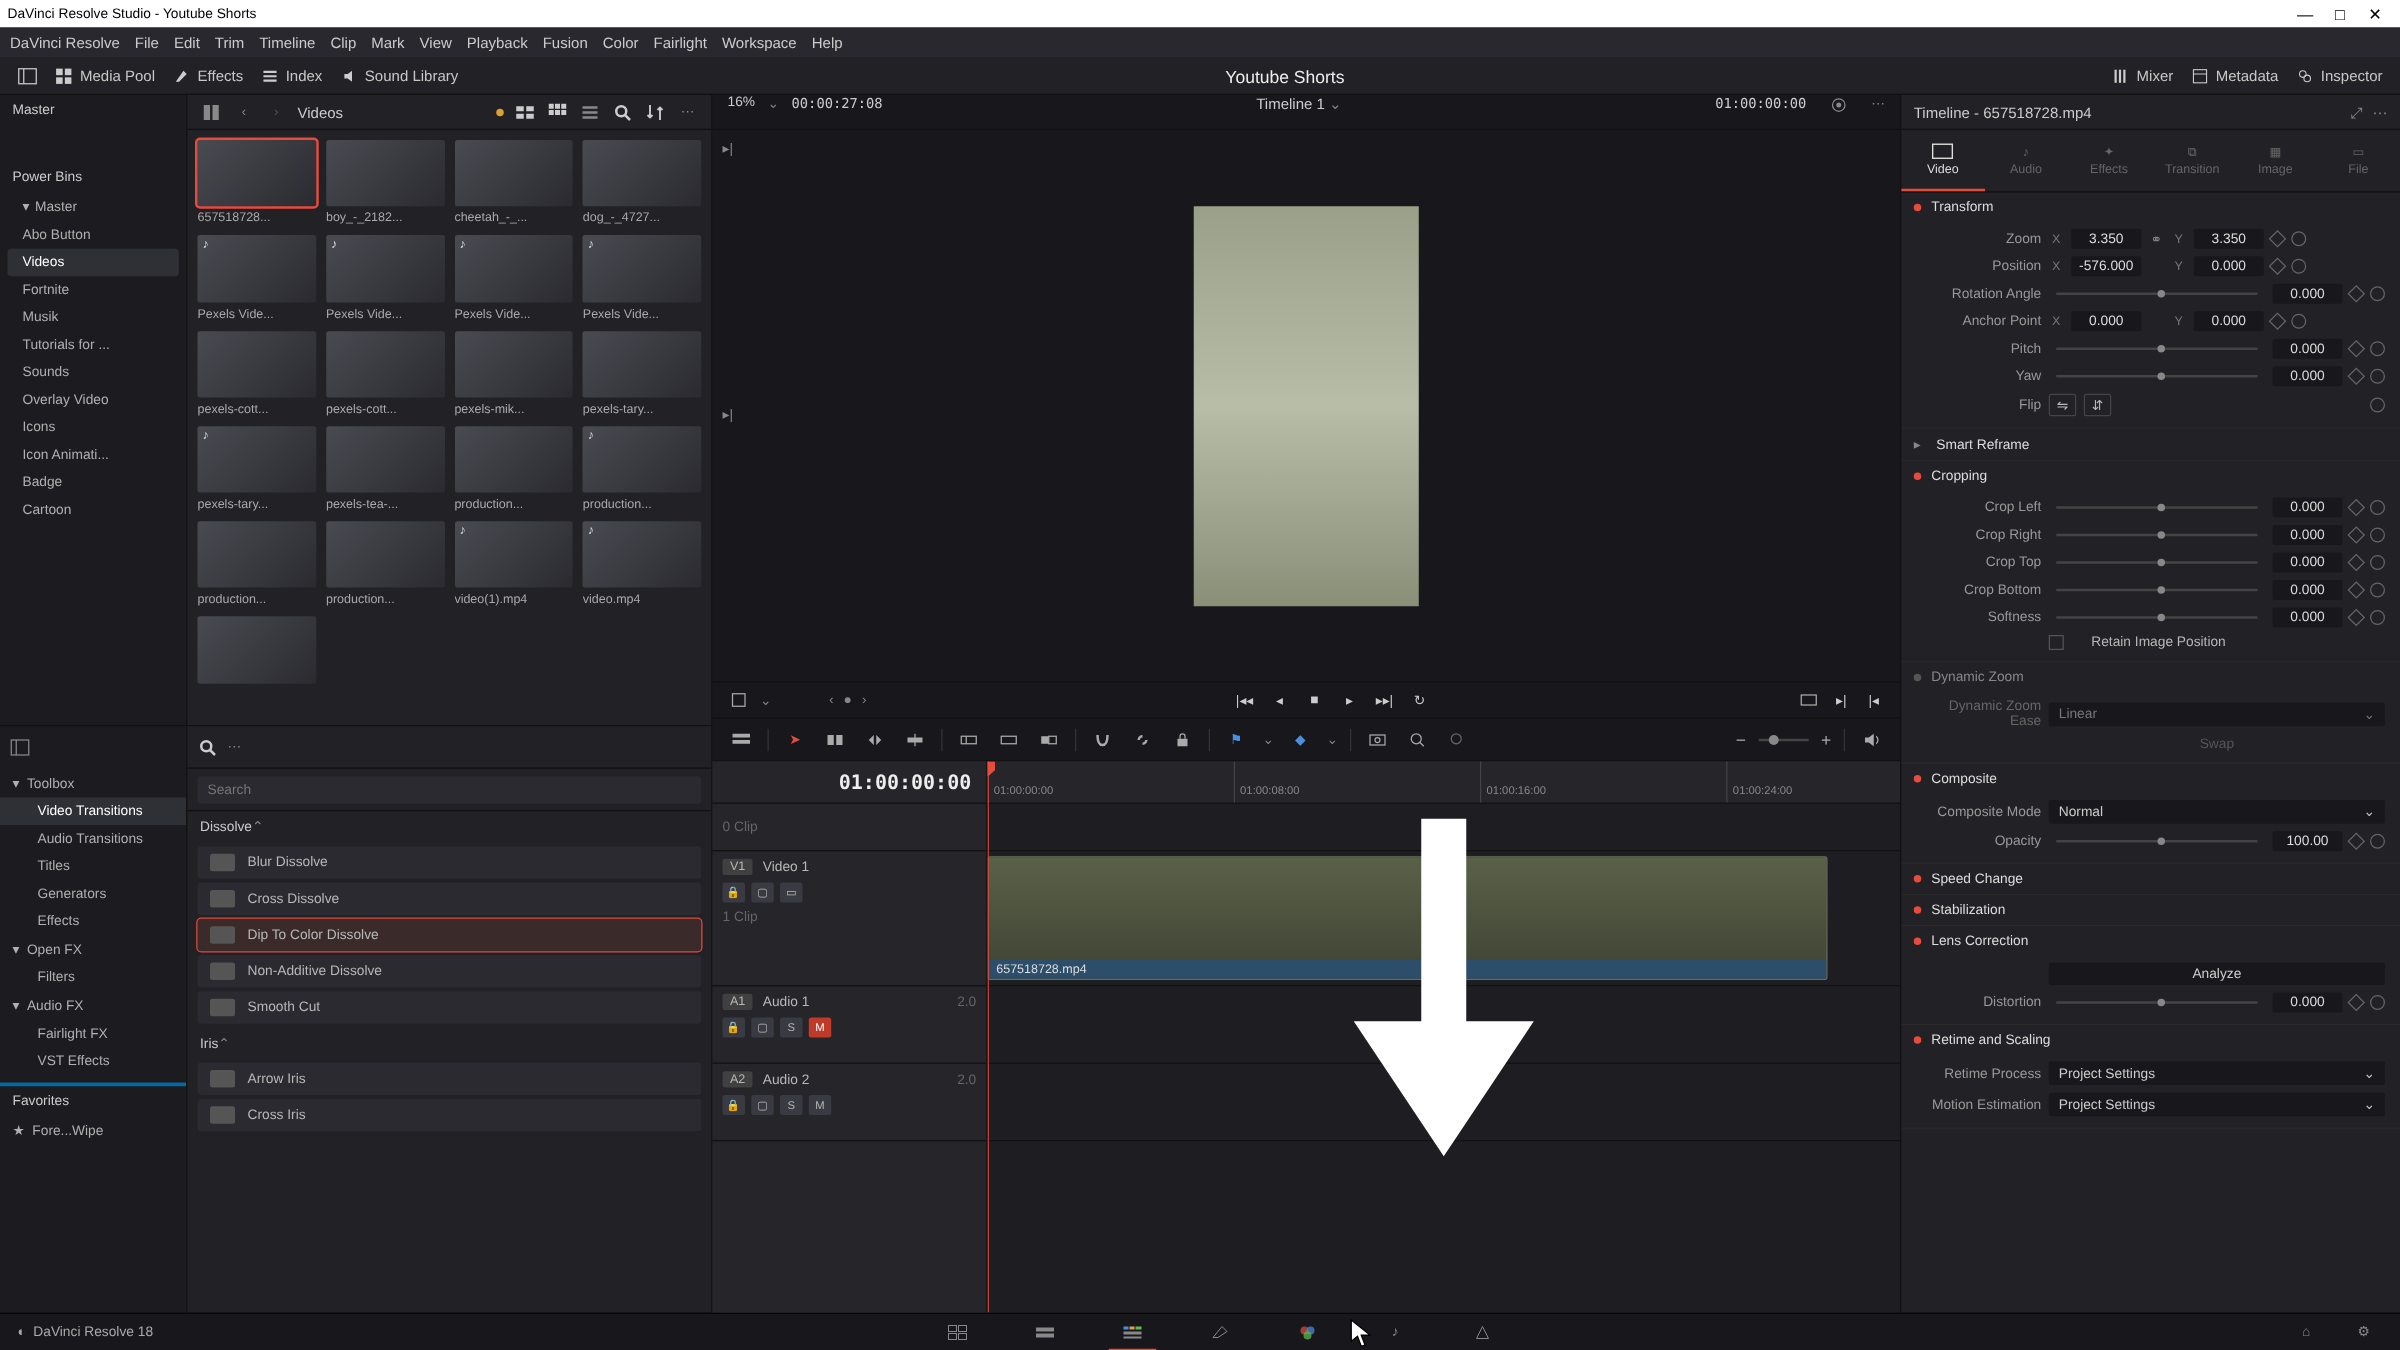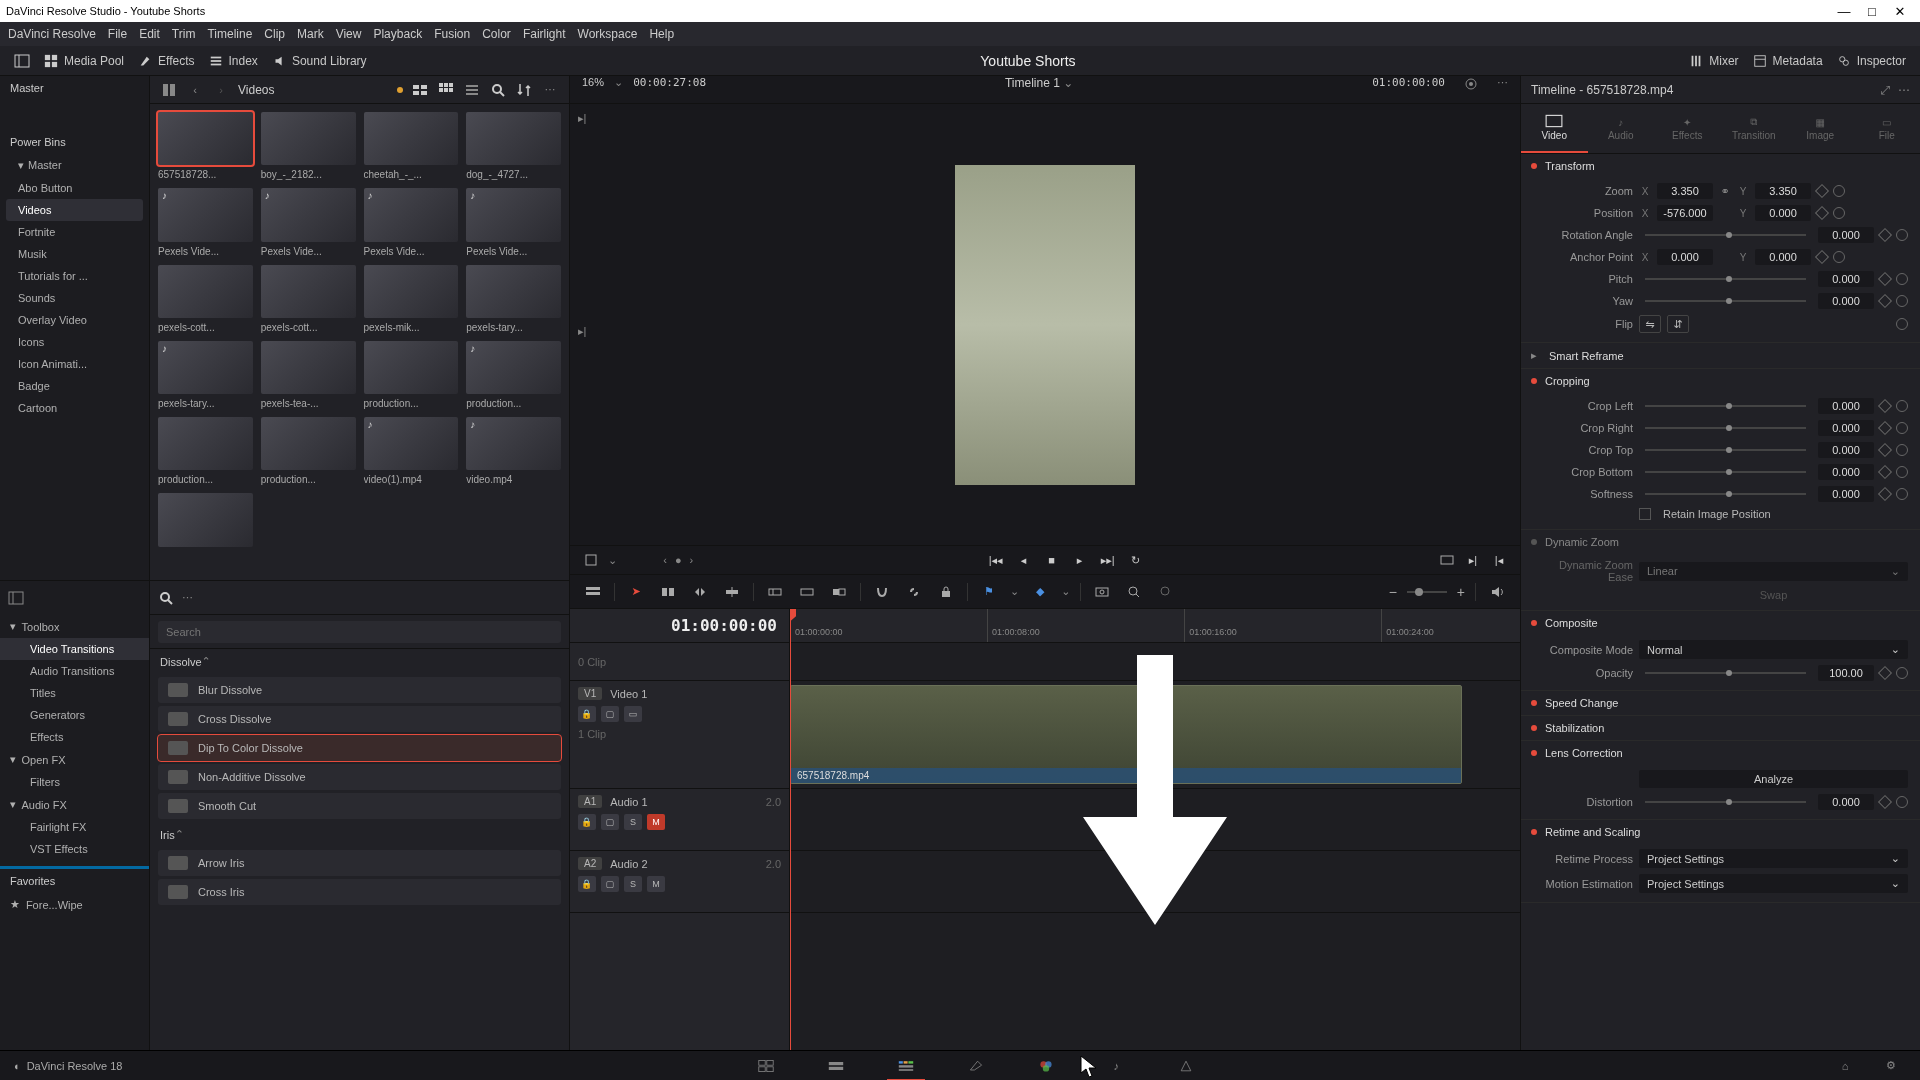--- a/index.html
+++ b/index.html
@@ -895,21 +895,21 @@
           <div class="prow">
               <span class="plabel">Softness</span>
               <div class="slider"></div>
               <span class="val">0.000</span>
               <span class="kf"></span>
               <span class="rst"></span>
             </div>
           <div class="prow">
               <span class="plabel"></span>
               <span class="chk"></span>
-              <span style="margin-left:6px">Retain Image Position</span>
+              <span style="margin-left:16px">Retain Image Position</span>
             </div>
         </div>
       </div>
 
       <div class="section">
         <div class="shdr">
             <span class="dot" style="background:#555"></span>
             <span class="nm dim">Dynamic Zoom</span>
             <span class="rst"></span>
           </div>

